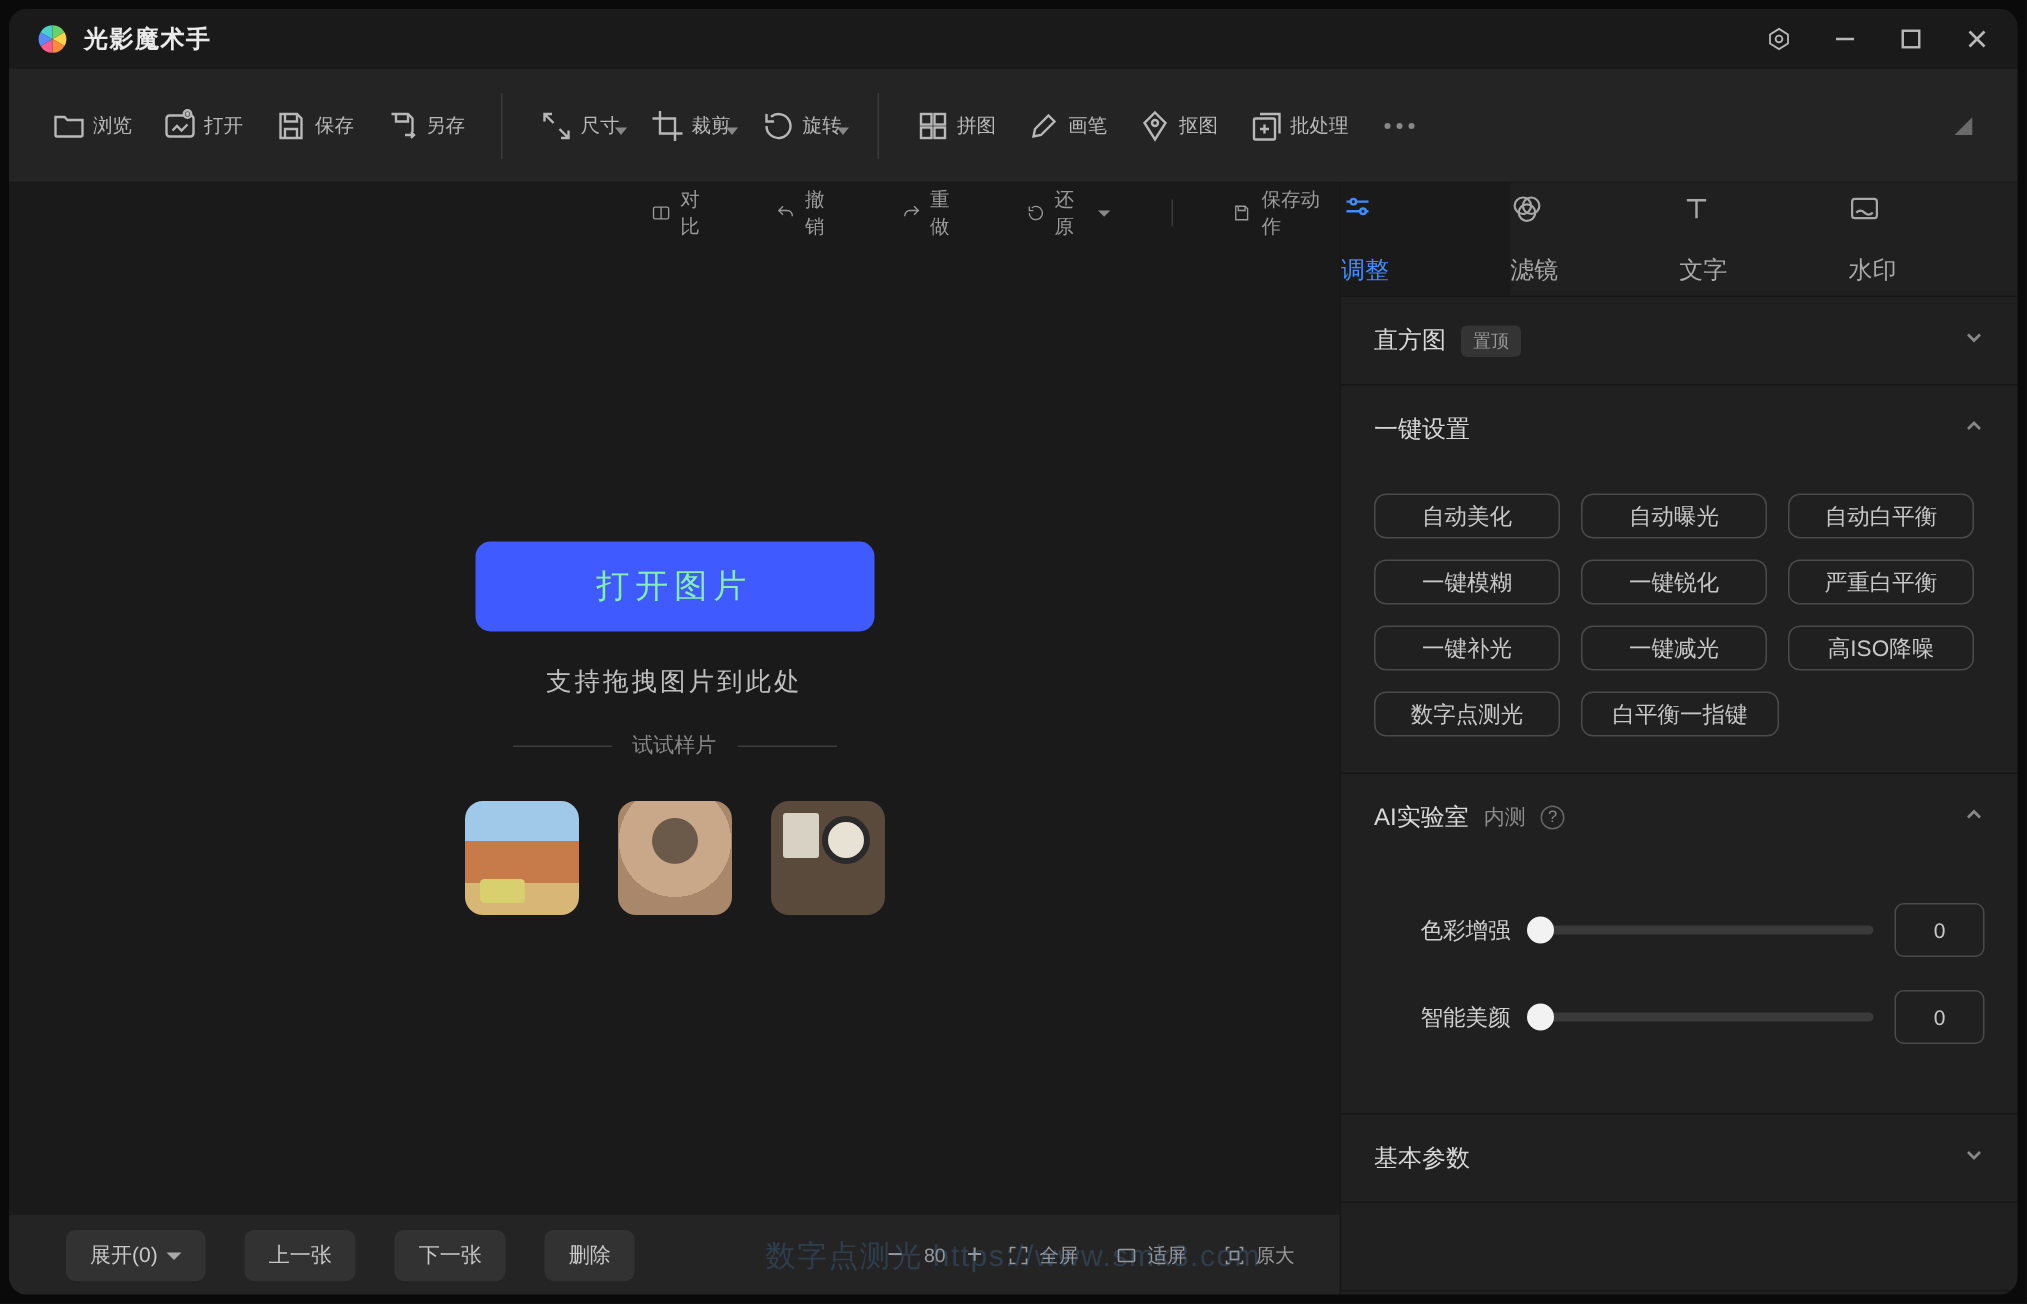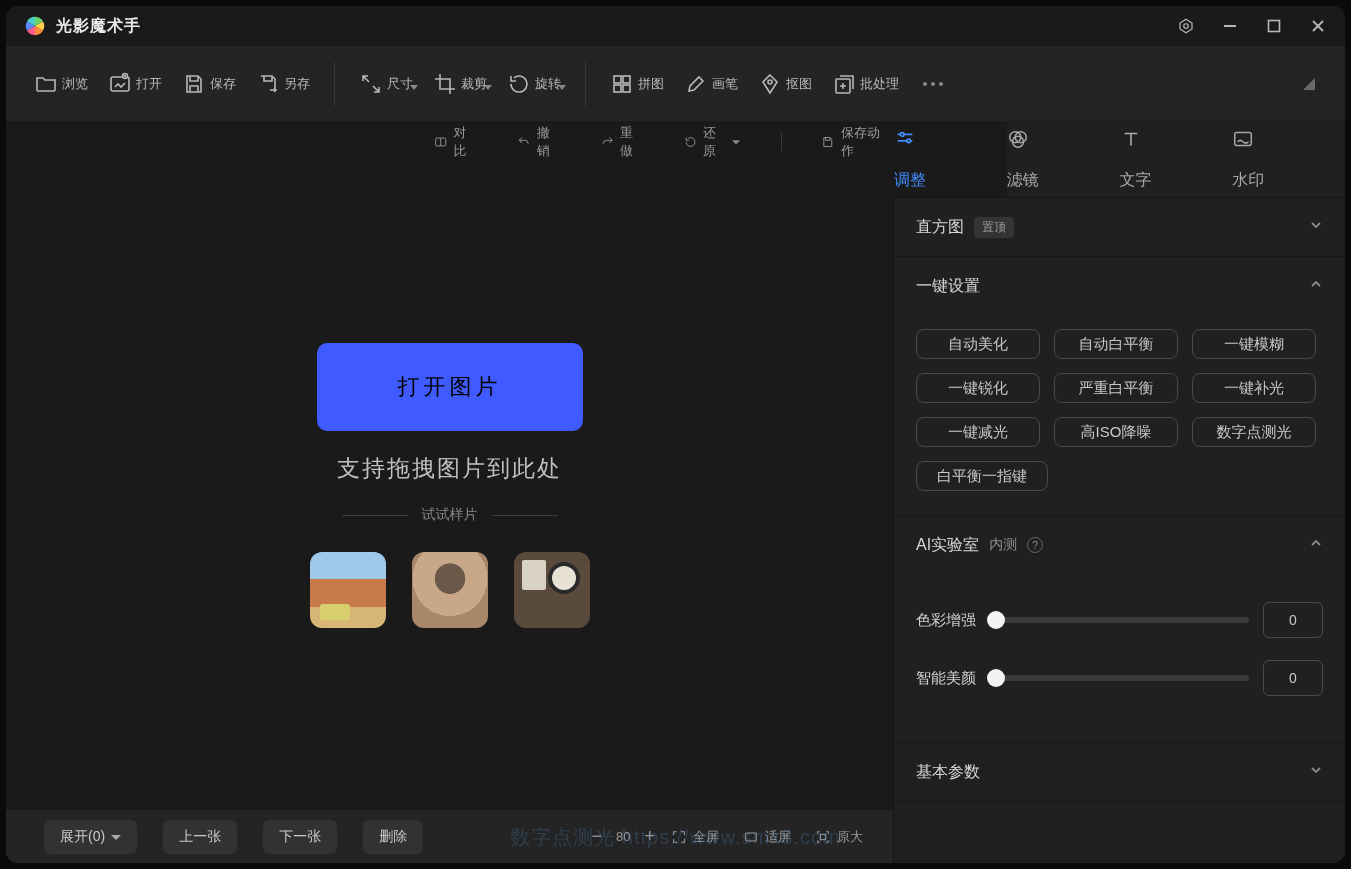--- a/index.html
+++ b/index.html
@@ -28,22 +28,22 @@
 .tb-collapse-tri svg { display:block; }
 
 
 .body { flex: 1; display: flex; min-height: 0; }
 .canvas-pane { flex: 1; display: flex; flex-direction: column; background: #1a1a1a; min-width: 0; }
 .canvas-subbar { height: 40px; display: flex; align-items: center; justify-content: center; gap: 26px; color: #9a9a9a; font-size: 13px; padding-left: 420px; }
 .sub-btn { display: flex; align-items: center; gap: 6px; padding: 4px 8px; cursor: pointer; }
 .sub-sep { width: 1px; height: 18px; background: #3a3a3a; margin: 0 6px; }
 
 .canvas-center { flex: 1; display: flex; flex-direction: column; align-items: center; justify-content: center; gap: 22px; }
-.open-btn { width: 266px; height: 88px; background: #3f5bff; color: #000000; border: none; border-radius: 10px; font-size: 22px; letter-spacing: 4px; cursor: pointer; display: flex; align-items: center; justify-content: center; }
-.hint-text { font-size: 23px; color: #c0c0c0; letter-spacing: 2px; }
+.open-btn { width: 266px; height: 60px; background: #3f5bff; color: #86efac; border: none; border-radius: 10px; font-size: 22px; letter-spacing: 4px; cursor: pointer; display: flex; align-items: center; justify-content: center; }
+.hint-text { font-size: 17px; color: #c0c0c0; letter-spacing: 2px; }
 .sample-row { display: flex; align-items: center; gap: 14px; color: #888; font-size: 14px; }
 .sample-line { width: 66px; height: 1px; background: #3d3d3d; }
 .sample-thumbs { display: flex; gap: 26px; margin-top: 6px; }
 .thumb { width: 76px; height: 76px; border-radius: 12px; cursor: pointer; background: #333; position: relative; overflow: hidden; }
 .thumb.t1 { background: linear-gradient(#a0c8e8 35%, #c77a4a 35% 72%, #d8b676 72%); }
 .thumb.t1::after { content:""; position:absolute; left:10px; bottom:8px; width:30px; height:16px; background:#d8cf6f; border-radius:3px; }
 .thumb.t2 { background: radial-gradient(circle at 50% 35%, #6b5a4a 24%, #c9a88a 25% 60%, #a8876a 60%); }
 .thumb.t3 { background: #5a4a3c; }
 .thumb.t3::before { content:""; position:absolute; right:10px; top:10px; width:24px; height:24px; border-radius:50%; background:#e8e2d4; border:4px solid #2a2a2a; }
 .thumb.t3::after { content:""; position:absolute; left:8px; top:8px; width:24px; height:30px; background:#d8d2c4; border-radius:2px; }
@@ -69,21 +69,21 @@
 .section-head { height: 58px; display: flex; align-items: center; padding: 0 22px; cursor: pointer; font-size: 16px; color: #d8d8d8; gap: 10px; }
 .section-head .chev { margin-left: auto; color: #888; }
 .badge { font-size: 12px; padding: 2px 8px; background: #343434; border-radius: 4px; color: #9a9a9a; }
 .badge-q { width: 16px; height: 16px; border: 1px solid #666; border-radius: 50%; font-size: 11px; display: inline-flex; align-items: center; justify-content: center; color: #888; }
 
 .section-body { padding: 14px 22px 24px; }
 .button-grid { display: flex; flex-wrap: wrap; gap: 14px; }
 .preset-btn { min-width: 124px; height: 30px; padding: 0 20px; background: transparent; border: 1px solid #4a4a4a; border-radius: 8px; color: #c8c8c8; font-size: 15px; cursor: pointer; display: flex; align-items: center; justify-content: center; white-space: nowrap; }
 
 .slider-row { display: flex; align-items: center; gap: 14px; margin: 14px 0 22px; }
-.slider-label { font-size: 15px; color: #d0d0d0; min-width: 66px; }
+.slider-label { font-size: 15px; color: #d0d0d0; min-width: 66px; margin-left: 31px; }
 .slider-track { flex: 1; height: 6px; background: #3a3a3a; border-radius: 3px; position: relative; cursor: pointer; }
 .slider-thumb { position: absolute; left: 0; top: 50%; transform: translate(-50%,-50%); width: 18px; height: 18px; background: #f2f2f2; border-radius: 50%; }
 .slider-val { width: 60px; height: 36px; background: transparent; border: 1px solid #4a4a4a; border-radius: 6px; display: flex; align-items: center; justify-content: center; font-size: 14px; color: #c8c8c8; }
 
 .watermark { position: absolute; bottom: 12px; left: 50%; transform: translateX(-50%); font-size: 20px; color: rgba(80,140,200,.25); letter-spacing: 1px; pointer-events: none; white-space: nowrap; }
 </style>
 </head>
 <body>
 
 <div class="app-window">
@@ -407,20 +407,21 @@
         <div class="section">
           <div class="section-head">
             <span>一键设置</span>
             <span class="chev"><svg width="14" height="14" viewBox="0 0 14 14" fill="none" stroke="currentColor" stroke-width="1.8">
                   <path d="M3 9l4-4 4 4"></path>
                 </svg></span>
           </div>
           <div class="section-body">
             <div class="button-grid">
               <button class="preset-btn">自动美化</button>
+              <button class="preset-btn">自动曝光</button>
               <button class="preset-btn">自动白平衡</button>
               <button class="preset-btn">一键模糊</button>
               <button class="preset-btn">一键锐化</button>
               <button class="preset-btn">严重白平衡</button>
               <button class="preset-btn">一键补光</button>
               <button class="preset-btn">一键减光</button>
               <button class="preset-btn">高ISO降噪</button>
               <button class="preset-btn">数字点测光</button>
               <button class="preset-btn">白平衡一指键</button>
             </div>

